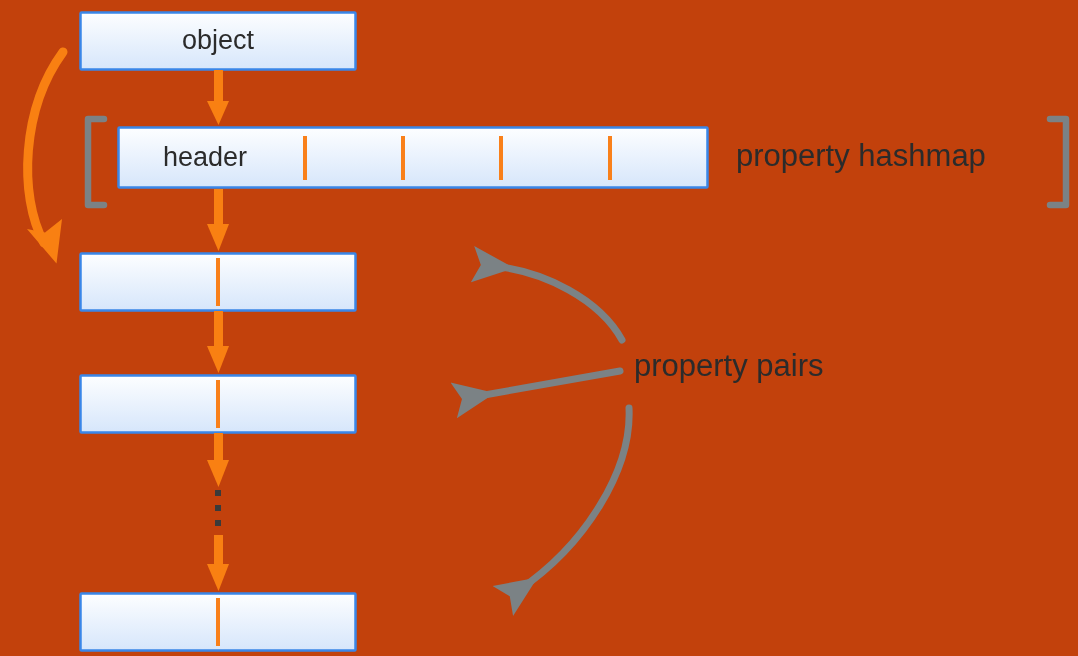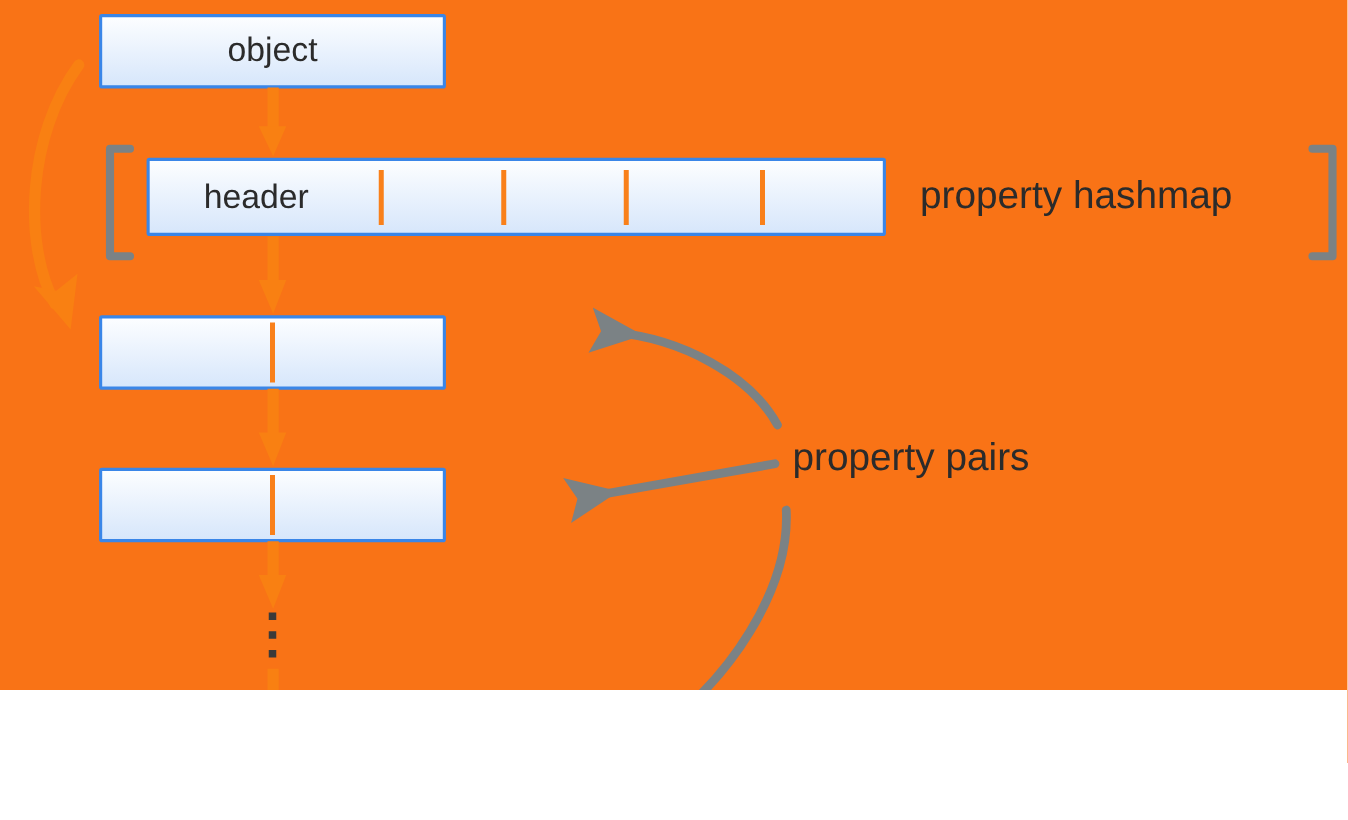--- a/index.html
+++ b/index.html
@@ -6,22 +6,22 @@
     margin: 0;
     padding: 0;
     background: #ffffff;
   }
   body {
     font-family: "Liberation Sans", sans-serif;
   }
   #canvas {
     position: relative;
     width: 1078px;
-    height: 552px;
-    background: #f97316;
+    height: 656px;
+    background: #c2410c;
     overflow: hidden;
   }
   #diagram-svg {
     position: absolute;
     left: 0;
     top: 0;
     width: 1078px;
     height: 656px;
   }
   .box-label {

